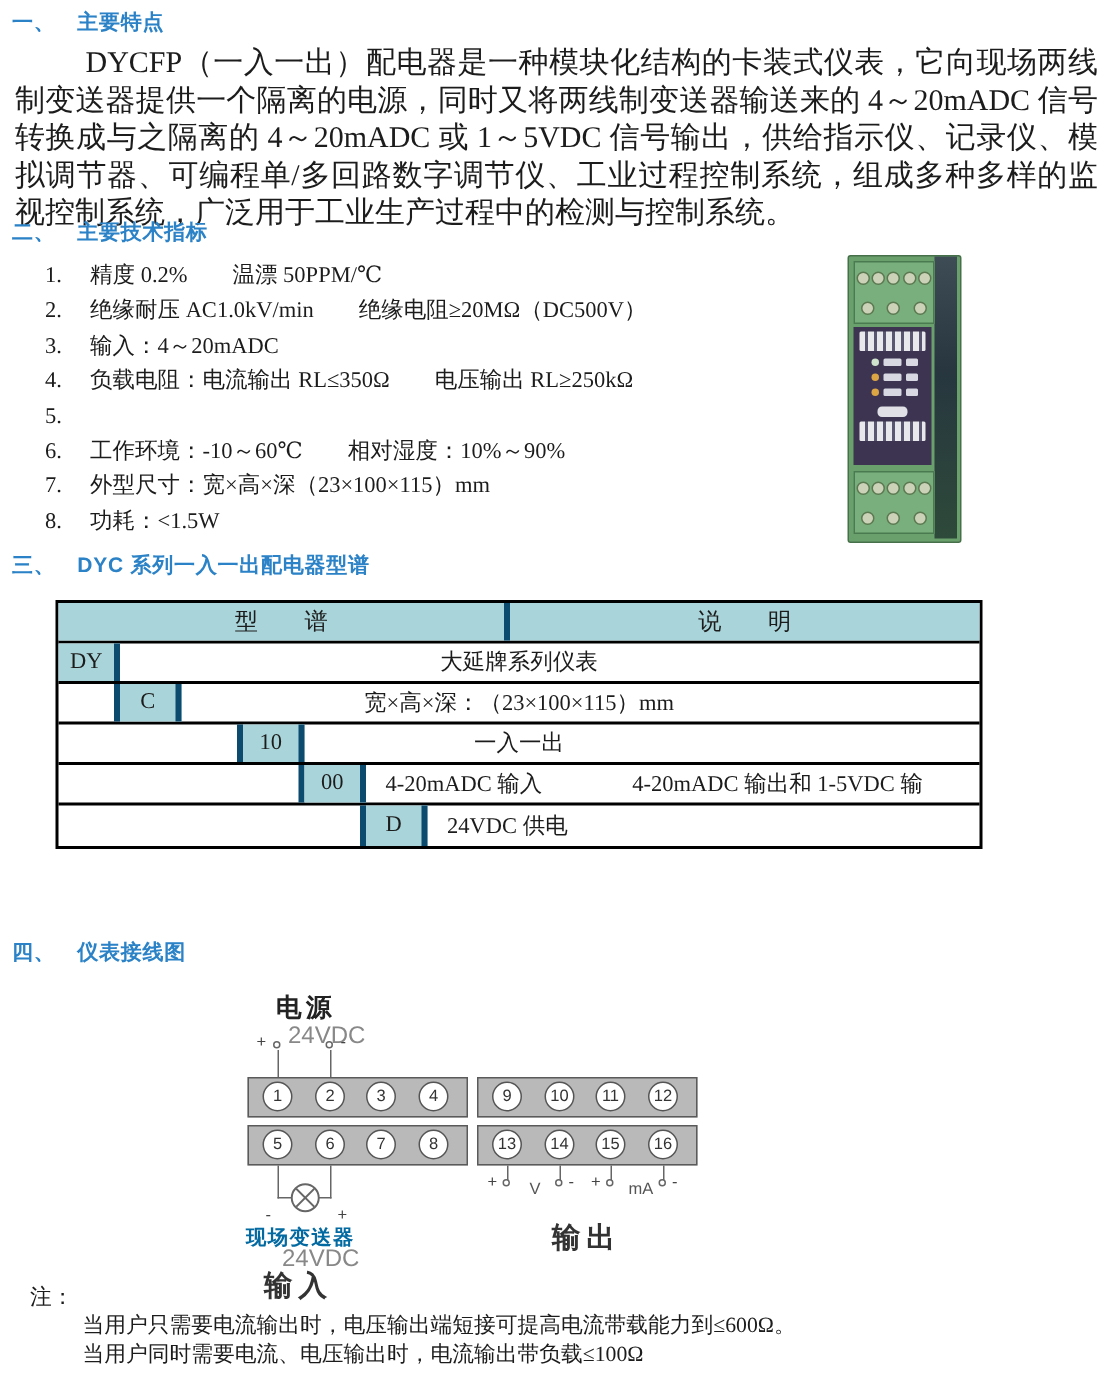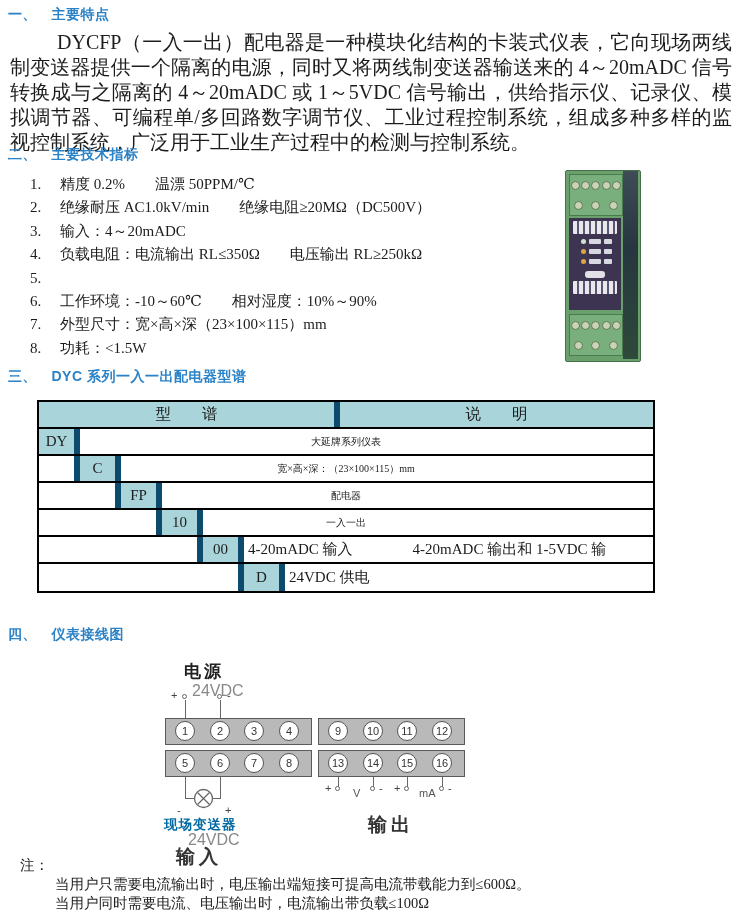--- a/index.html
+++ b/index.html
@@ -34,27 +34,27 @@
   .led{width:5px;height:5px;border-radius:50%;}
   .led-bar{width:12px;height:5px;background:#d8d8e2;border-radius:1px;}
   .pp-logo{width:20px;height:7px;background:#e0e0e6;border-radius:3px;margin:7px auto 0 auto;}
   
   #sec3-heading{left:8px;top:368px;}
   #model-table{left:37px;top:400px;width:618px;border:2px solid #000;box-sizing:border-box;}
   .mrow{display:flex;height:27px;border-bottom:2px solid #000;position:relative;box-sizing:border-box;}
   .mrow:last-child{border-bottom:none;}
   .cell{box-sizing:border-box;height:100%;}
   .blue{background:#a9d5da;}
-  .br{border-right:6px solid #0c4a6e;}
+  .br{border-right:4px solid #0c4a6e;}
   .hcell{display:flex;align-items:center;justify-content:center;font-size:15.5px;white-space:pre;}
   .hleft{width:301px;}
   .hright{flex:1;}
   .code{width:41px;display:flex;align-items:center;justify-content:center;font-size:15px;}
-  .rest{flex:1;display:flex;align-items:center;font-size:15px;padding-left:4px;white-space:pre;}
-  .overlay{position:absolute;left:0;right:0;top:0;bottom:0;display:flex;align-items:center;justify-content:center;font-size:10px;pointer-events:none;white-space:pre;}
+  .rest{flex:1;display:flex;align-items:center;font-size:15px;padding-left:13px;white-space:pre;}
+  .overlay{position:absolute;left:0;right:0;top:0;bottom:0;display:flex;align-items:center;justify-content:center;font-size:15px;pointer-events:none;white-space:pre;}
   .w41{width:41px;} .w82{width:82px;} .w123{width:123px;} .w164{width:164px;} .w205{width:205px;}
   
   #sec4-heading{left:8px;top:626px;}
   #diagram{left:150px;top:658px;width:450px;height:215px;}
   .strip{position:absolute;width:147px;height:27px;background:#b9b9b9;border:1px solid #5a5a5a;box-sizing:border-box;}
   .term{position:absolute;top:2px;width:20px;height:20px;background:#fff;border:1.5px solid #555;border-radius:50%;box-sizing:border-box;display:flex;align-items:center;justify-content:center;font-size:11px;font-family:"Liberation Sans","DejaVu Sans",sans-serif;color:#333;}
   .t0{left:9px;} .t1{left:44px;} .t2{left:78px;} .t3{left:113px;}
   .vline{position:absolute;width:1px;background:#666;}
   .hline{position:absolute;height:1px;background:#666;}
   .dot{position:absolute;width:5px;height:5px;border:1px solid #666;border-radius:50%;background:#fff;box-sizing:border-box;}
@@ -166,26 +166,20 @@
     <div class="cell rest"></div>
     <div class="overlay">大延牌系列仪表</div>
   </div>
   <div class="mrow">
     <div class="cell w41 br"></div>
     <div class="cell code blue br">C</div>
     <div class="cell rest"></div>
     <div class="overlay">宽×高×深：（23×100×115）mm</div>
   </div>
   <div class="mrow">
-    <div class="cell w82 br"></div>
-    <div class="cell code blue br">FP</div>
-    <div class="cell rest"></div>
-    <div class="overlay">配电器</div>
-  </div>
-  <div class="mrow">
     <div class="cell w123 br"></div>
     <div class="cell code blue br">10</div>
     <div class="cell rest"></div>
     <div class="overlay">一入一出</div>
   </div>
   <div class="mrow">
     <div class="cell w164 br"></div>
     <div class="cell code blue br">00</div>
     <div class="cell rest"><span>4-20mADC 输入　　　　4-20mADC 输出和 1-5VDC 输</span></div>
   </div>

